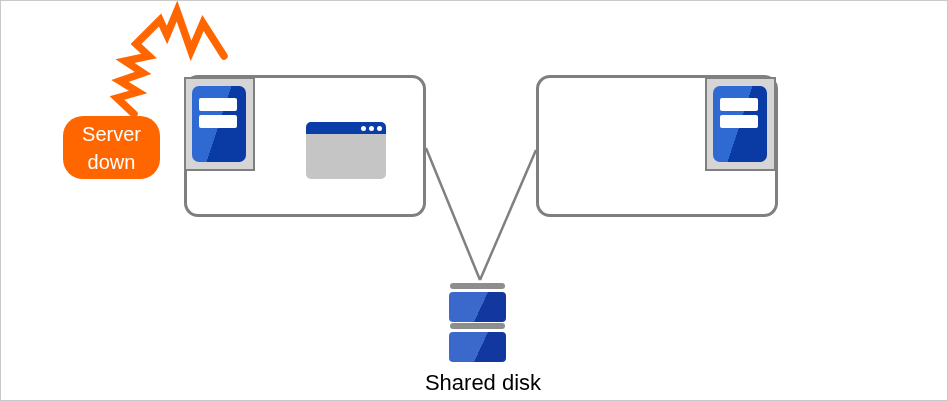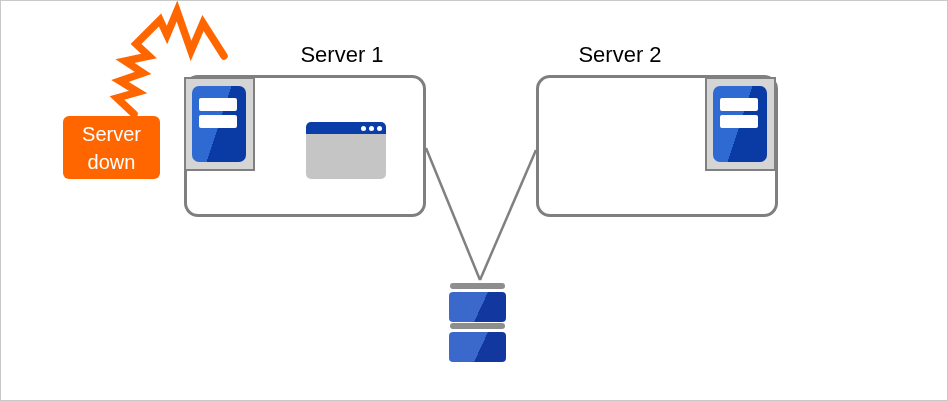--- a/index.html
+++ b/index.html
@@ -47,64 +47,63 @@
   .disk .cap { position:absolute; left:1px; right:1px; height:6px; border-radius:3px; background:var(--disk-cap-gray,#8E8E8E); }
   .cap-1 { top:0; } .cap-2 { top:40px; }
   .disk .platter {
     position:absolute; left:0; right:0; height:30px; border-radius:4px;
     background:linear-gradient(115deg, var(--disk-blue-light,#3B68CB) 55%, var(--disk-blue-dark,#12389F) 55%);
   }
   .platter-1 { top:9px; } .platter-2 { top:49px; }
 
   .alert-badge {
     position:absolute; left:62px; top:115px; width:97px; height:63px; box-sizing:border-box;
-    background:var(--alert-orange,#FF6600); border-radius:6px; z-index:3;
+    background:var(--alert-orange,#FF6600); border-radius:20px; z-index:3;
     color:#fff; font-size:20px; line-height:28px; text-align:center;
     display:flex; align-items:center; justify-content:center; padding:0 9px;
   }
 </style>
 </head>
 <body>
 
 <div class="canvas">
 
   <svg class="layer" width="948" height="401" viewBox="0 0 948 401">
     <line x1="425" y1="147" x2="479" y2="279" stroke="#808080" stroke-width="2.5"></line>
     <line x1="535" y1="149" x2="479" y2="279" stroke="#808080" stroke-width="2.5"></line>
     <polyline points="133,113 116,97 137,91 119,80 142,72 124,60 148,55 135,43 159,19 166,34 176,10 190,50 202,22 223,55" fill="none" stroke="#FF6600" stroke-width="7.5" stroke-linecap="round" stroke-linejoin="miter" stroke-miterlimit="6"></polyline>
   </svg>
 
   <div class="alert-badge">Server down</div>
 
-  <div class="diagram-label label-server1">Server 1</div>
   <div class="server-box box-s1"></div>
   <div class="server-icon icon-s1">
     <div class="tower">
       <div class="bay bay-1"></div>
       <div class="bay bay-2"></div>
     </div>
   </div>
   <div class="app-window">
     <div class="titlebar">
       <span class="dot dot-1"></span>
       <span class="dot dot-2"></span>
       <span class="dot dot-3"></span>
     </div>
     <div class="win-body"></div>
   </div>
 
-  <div class="diagram-label label-server2">Server 2</div>
   <div class="server-box box-s2"></div>
   <div class="server-icon icon-s2">
     <div class="tower">
       <div class="bay bay-1"></div>
       <div class="bay bay-2"></div>
     </div>
   </div>
 
   <div class="disk">
     <div class="cap cap-1"></div>
     <div class="platter platter-1"></div>
     <div class="cap cap-2"></div>
     <div class="platter platter-2"></div>
   </div>
+  <div class="diagram-label label-disk">Shared disk</div>
 
 </div>
 
 </body></html>

